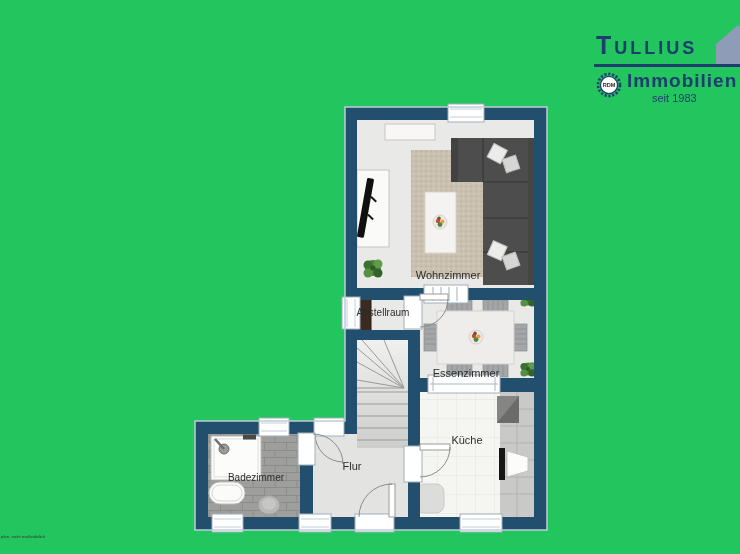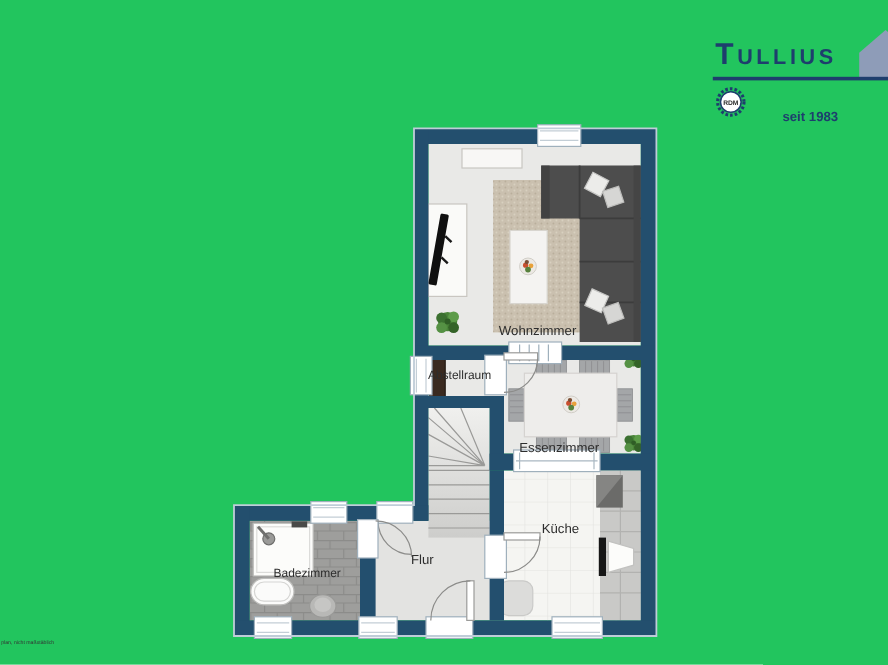--- a/index.html
+++ b/index.html
@@ -8,21 +8,21 @@
   
   .logo{position:absolute;top:20px;right:0;width:190px;height:100px;}
   .logo .name{position:absolute;left:6px;top:13px;font-size:25px;font-weight:bold;
       letter-spacing:3px;color:#1e3e6d;font-variant:small-caps;line-height:1;}
   .logo .house{position:absolute;right:2px;top:0;}
   .logo .rule{position:absolute;left:4px;right:4px;top:44px;height:3px;background:#1e3e6d;}
   .logo .rdm{position:absolute;left:6px;top:52px;}
   .logo .division{position:absolute;left:37px;top:50px;font-size:19px;font-weight:bold;
       letter-spacing:1px;color:#1e3e6d;}
   .logo .ivd{position:absolute;right:2px;top:36px;}
-  .logo .since{position:absolute;left:62px;top:72px;font-size:11px;font-weight:bold;color:#1e3e6d;}
+  .logo .since{position:absolute;left:62px;top:72px;font-size:11px;font-weight:normal;color:#1e3e6d;}
   
   .plan-svg{position:absolute;left:0;top:0;}
   svg text{font-family:"Liberation Sans",sans-serif;fill:#2d2d2d;}
   .note{position:absolute;left:1px;top:534px;font-size:6px;color:#333;
         transform:scale(0.72);transform-origin:left top;white-space:nowrap;}
 </style>
 </head>
 <body>
 
 <div class="page">
@@ -36,20 +36,21 @@
       </svg>
     </span>
     <div class="rule"></div>
     <span class="rdm">
       <svg width="26" height="26" viewBox="0 0 26 26">
         <circle cx="13" cy="13" r="11" fill="none" stroke="#1e3e6d" stroke-width="2.6" stroke-dasharray="2.2 1.7"></circle>
         <circle cx="13" cy="13" r="8.6" fill="#ffffff" stroke="#1e3e6d" stroke-width="1.3"></circle>
         <text x="13" y="15.2" text-anchor="middle" font-size="5.6" font-weight="bold" fill="#1e3e6d">RDM</text>
       </svg>
     </span>
+    <div class="division">Immobilien</div>
     <span class="ivd">
       <svg width="32" height="32" viewBox="0 0 32 32">
         <rect x="0.8" y="0.8" width="30.4" height="30.4" rx="5" fill="#1e3e6d" stroke="#ffffff" stroke-width="1"></rect>
         <circle cx="17.5" cy="17" r="9.5" fill="#8e9cb8"></circle>
         <text x="15.5" y="21" text-anchor="middle" font-size="12.5" font-weight="bold" font-style="italic" fill="#ffffff">ivd</text>
       </svg>
     </span>
     <div class="since">seit 1983</div>
   </div>
 

